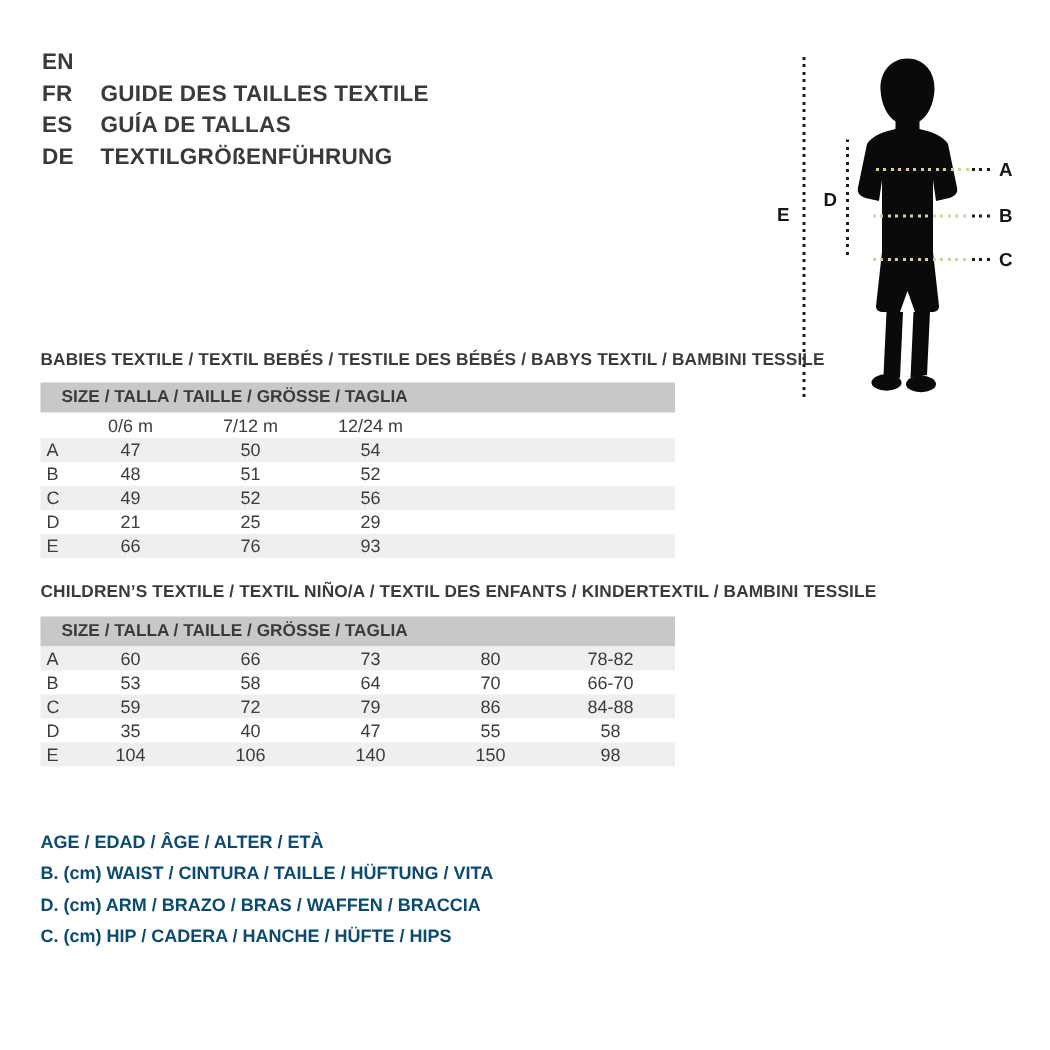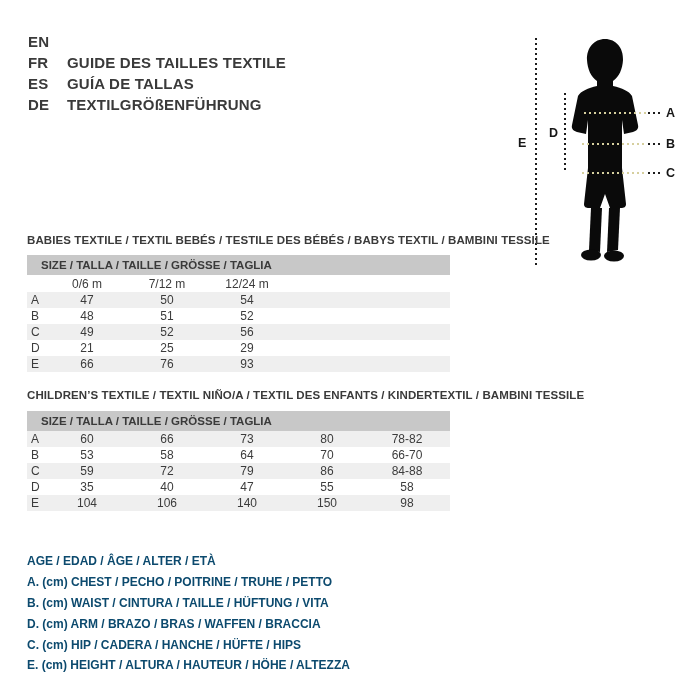--- a/index.html
+++ b/index.html
@@ -173,18 +173,16 @@
     <span class="cell">104</span>
     <span class="cell">106</span>
     <span class="cell">140</span>
     <span class="cell">150</span>
     <span class="cell">98</span>
   </div>
 </div>
 
 <div class="abs legend">
   <div class="legend-line">AGE / EDAD / ÂGE / ALTER / ETÀ</div>
-  <div class="legend-line">A. (cm) CHEST / PECHO / POITRINE / TRUHE / PETTO</div>
   <div class="legend-line">B. (cm) WAIST / CINTURA / TAILLE / HÜFTUNG / VITA</div>
   <div class="legend-line">D. (cm) ARM / BRAZO / BRAS / WAFFEN / BRACCIA</div>
   <div class="legend-line">C. (cm) HIP / CADERA / HANCHE / HÜFTE / HIPS</div>
-  <div class="legend-line">E. (cm) HEIGHT / ALTURA / HAUTEUR / HÖHE / ALTEZZA</div>
 </div>
 
 </body></html>

